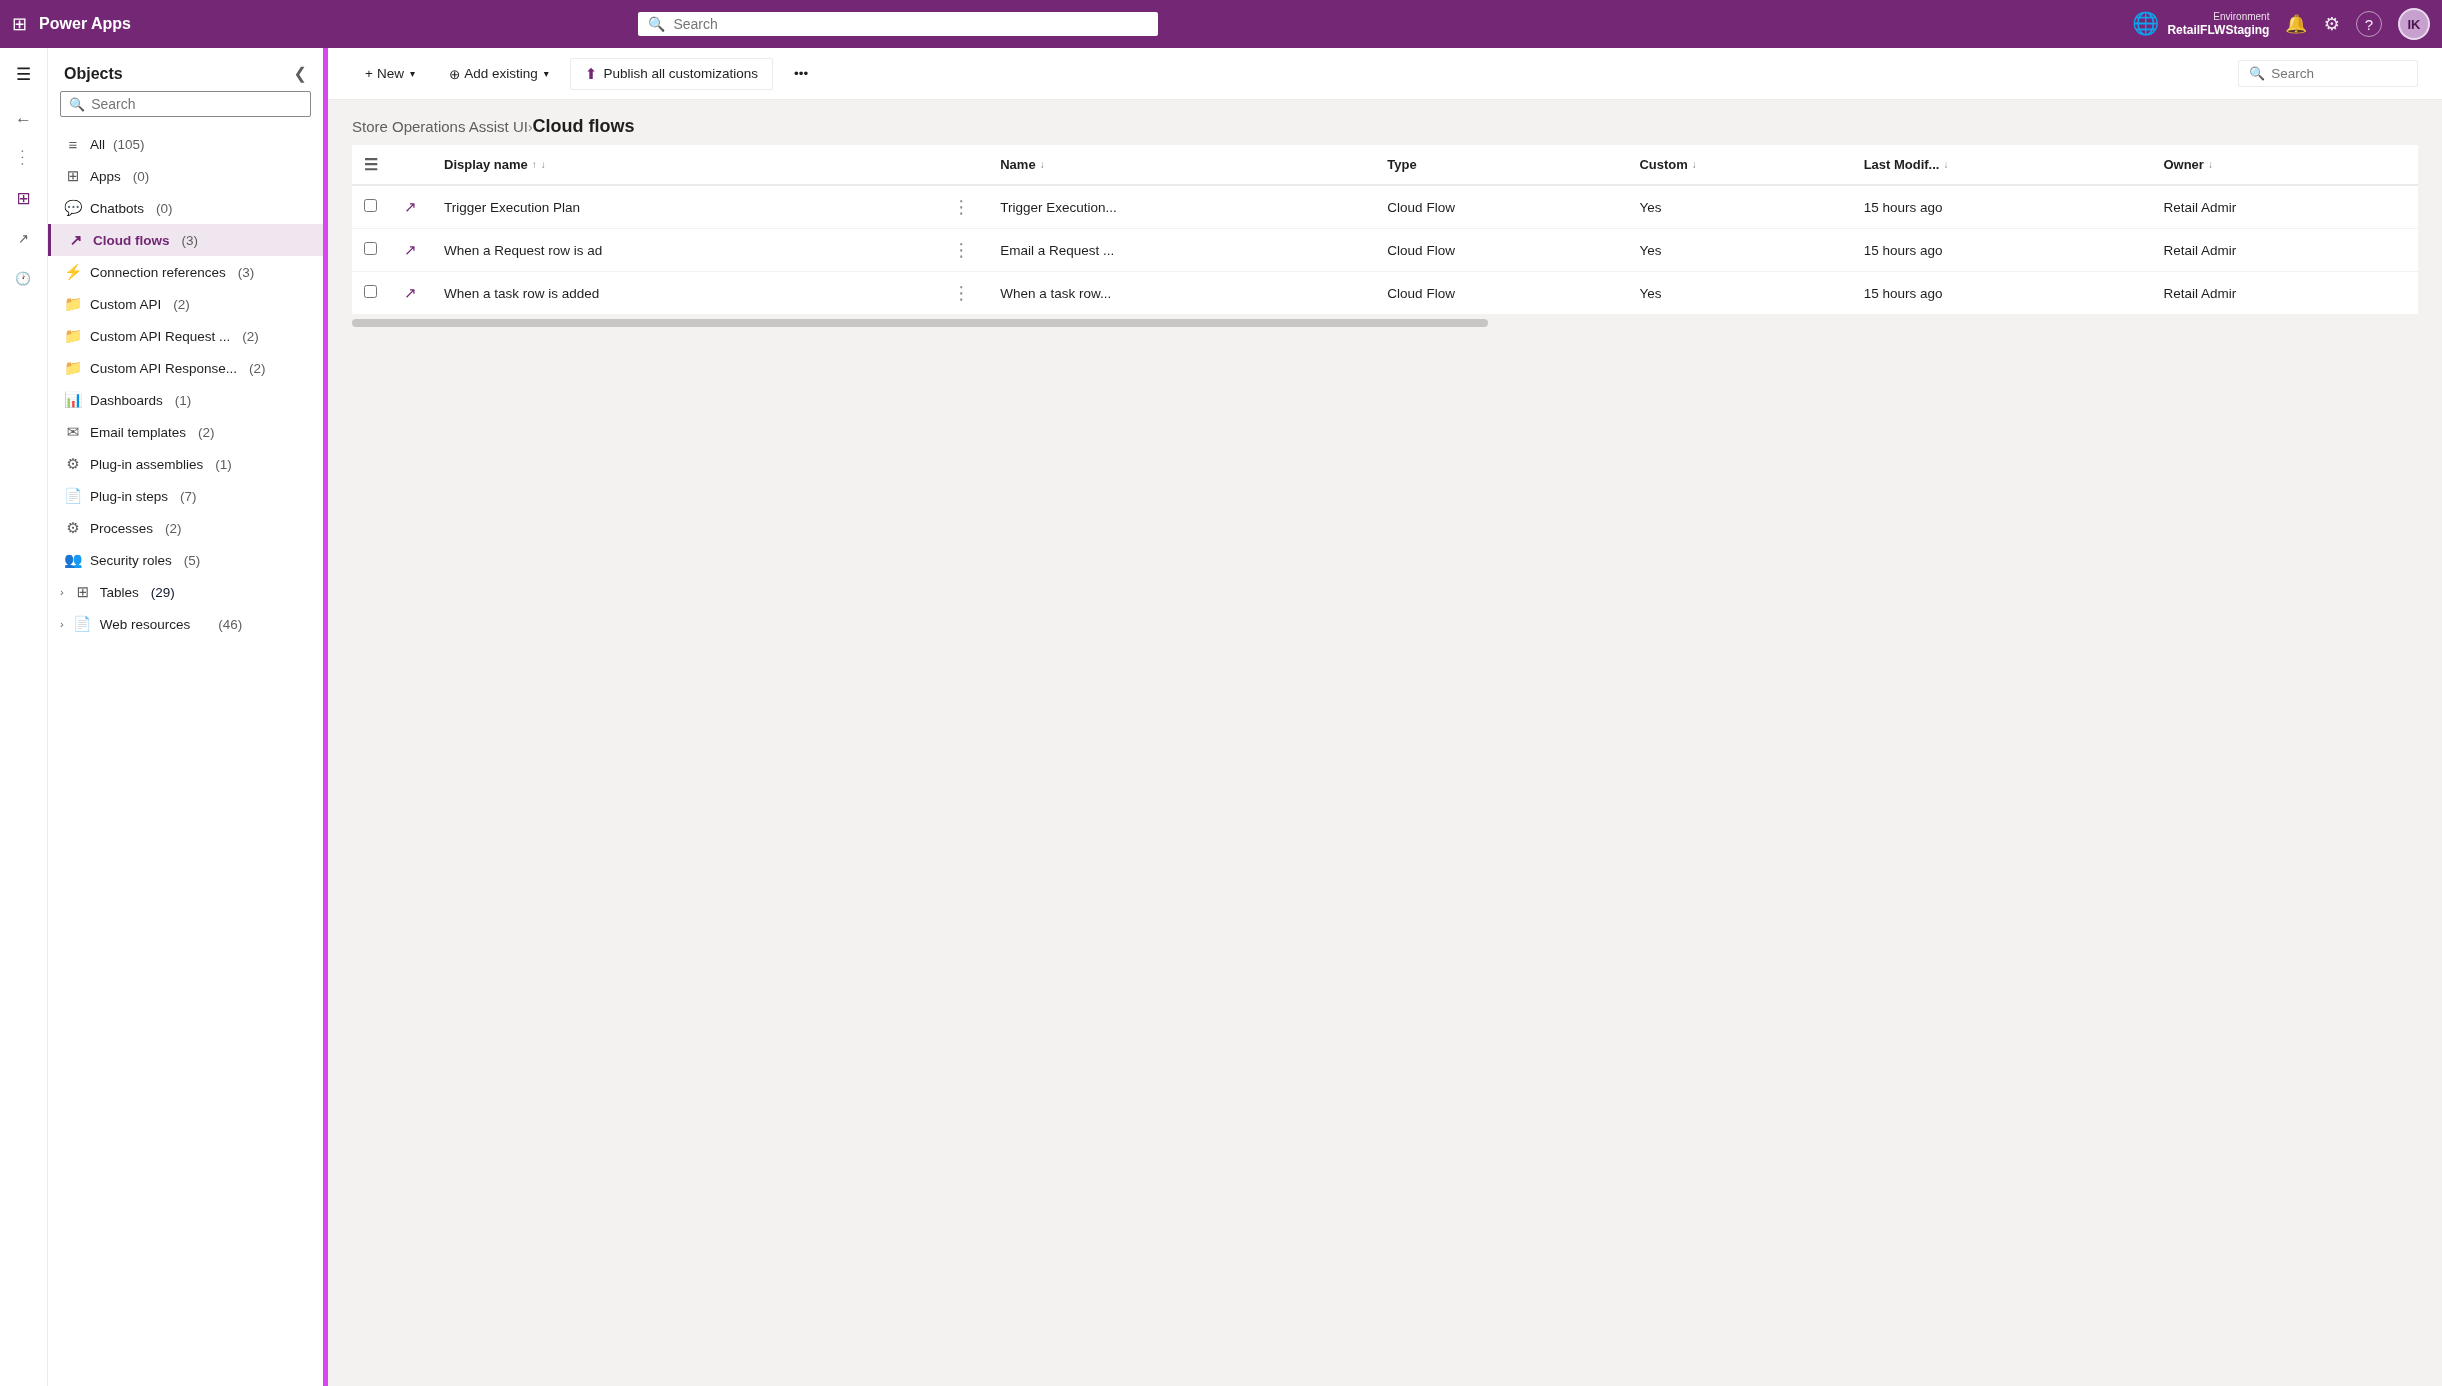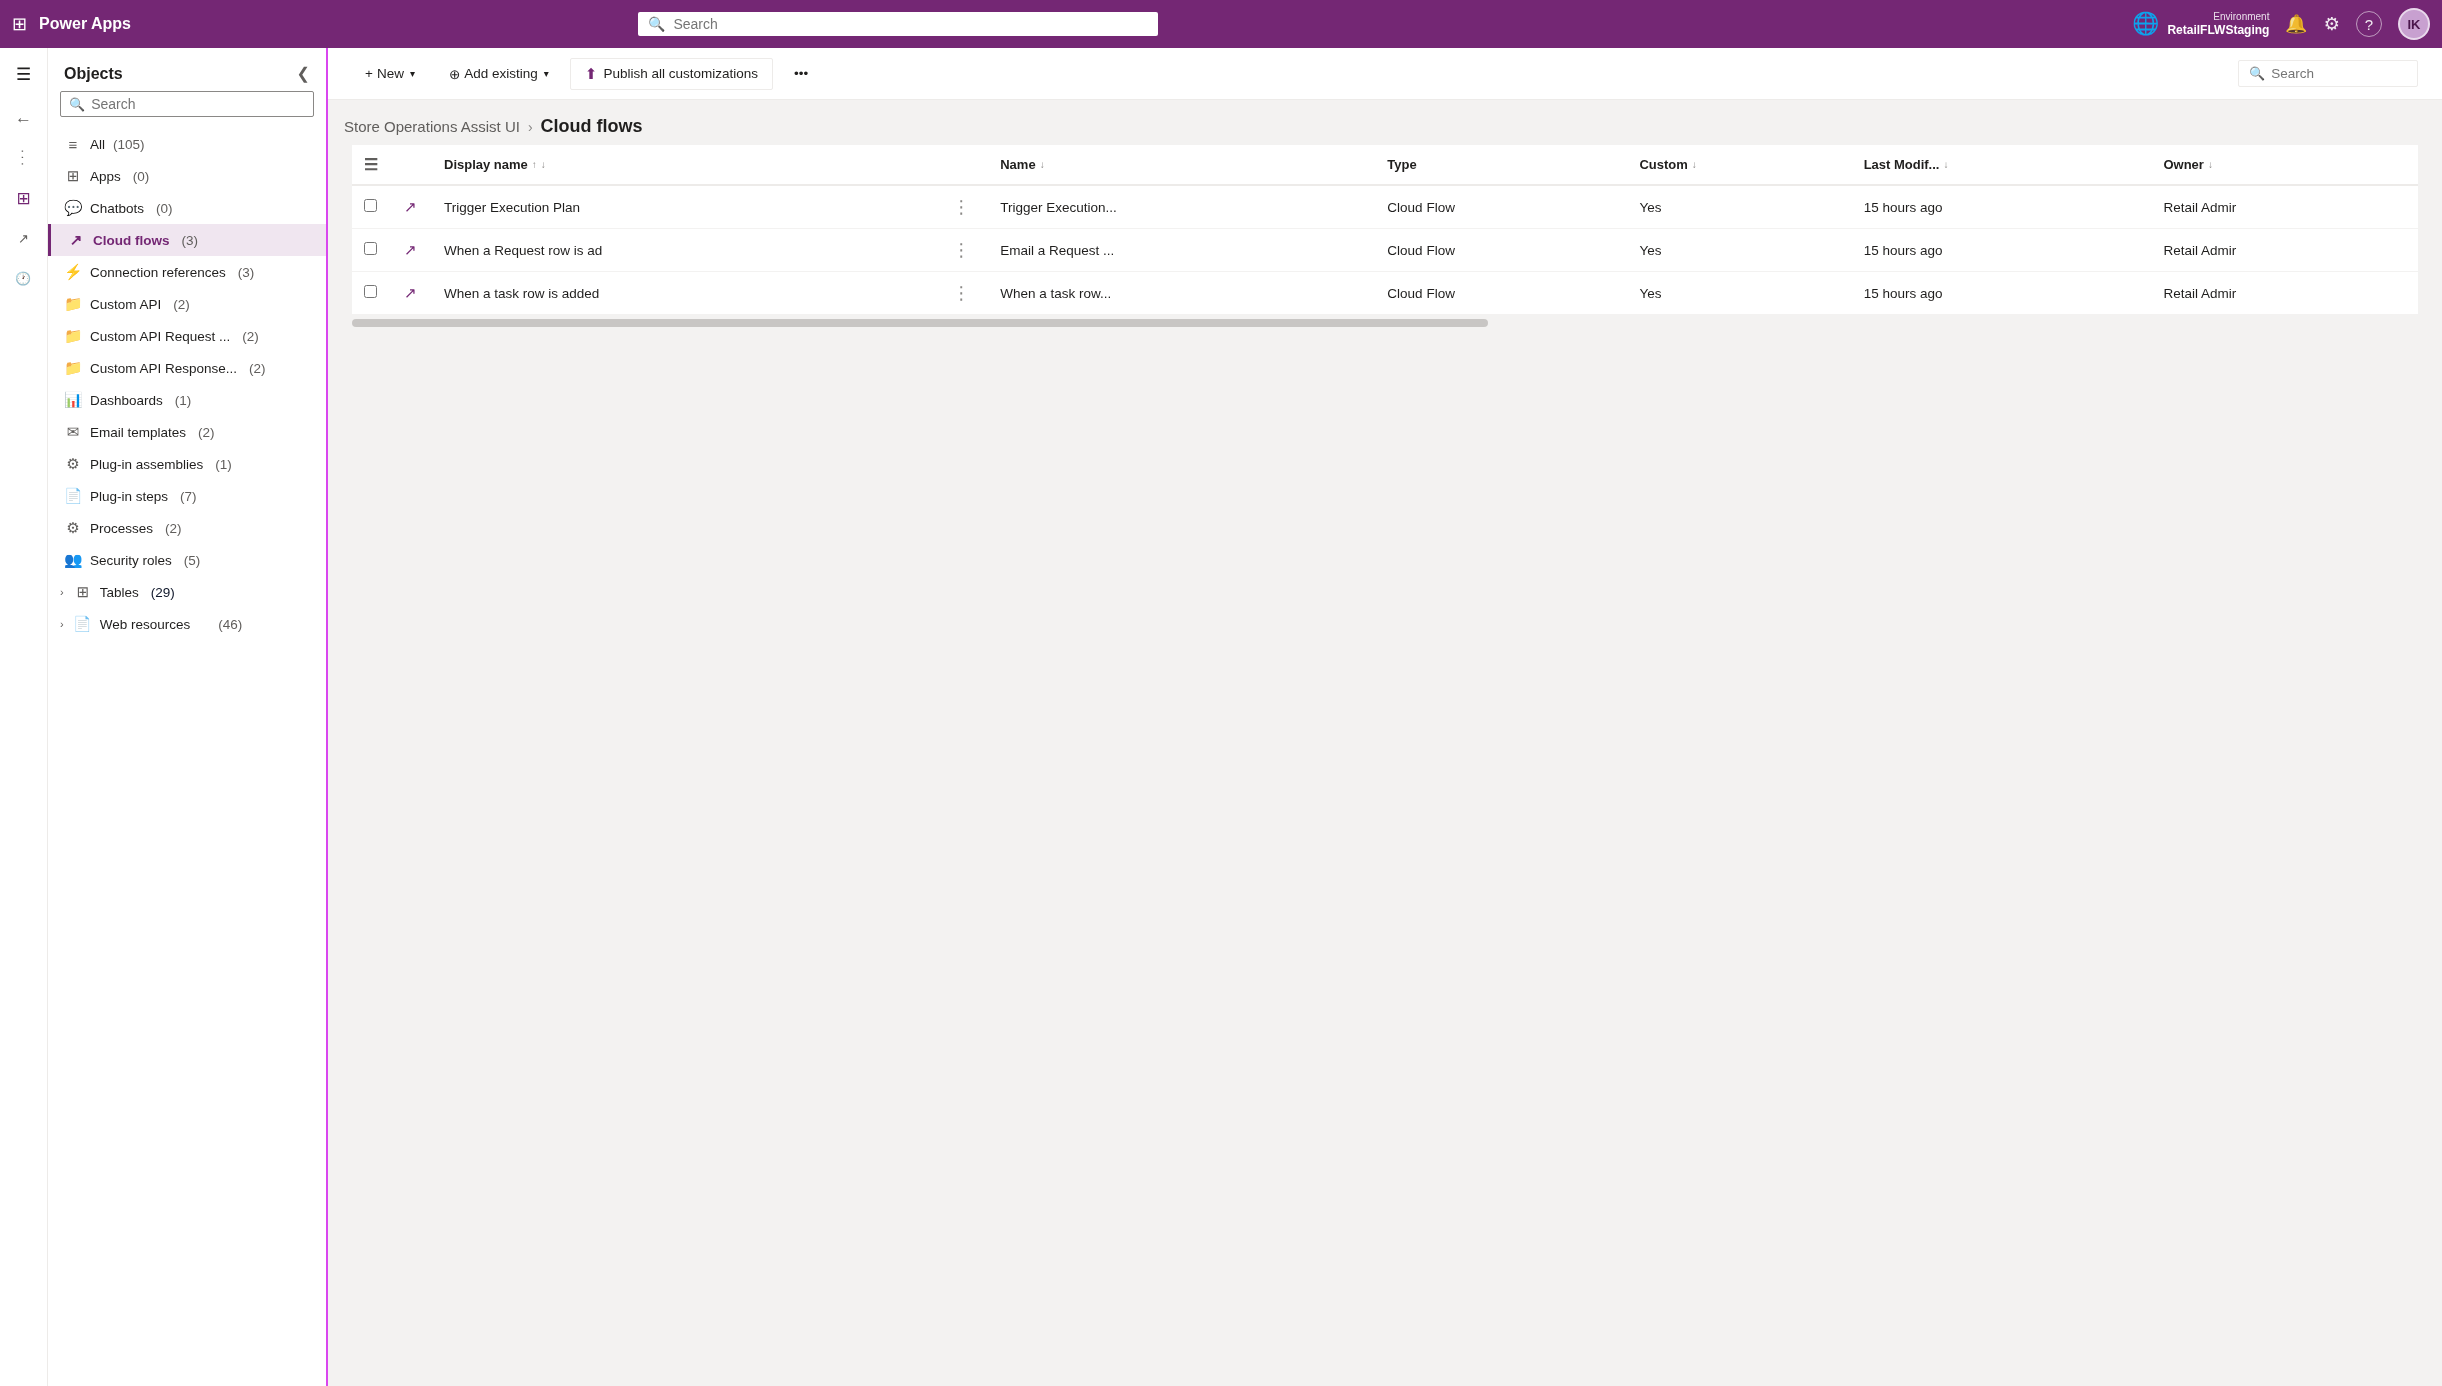--- a/index.html
+++ b/index.html
@@ -46,21 +46,21 @@
       padding-top: 8px; gap: 4px; flex-shrink: 0;
     }
     .icon-rail .rail-icon {
       width: 36px; height: 36px; display: flex; align-items: center; justify-content: center;
       border-radius: 4px; cursor: pointer; color: #605e5c; font-size: 17px;
     }
     .icon-rail .rail-icon.active { color: #742774; }
 
     
     .sidebar {
-      width: 280px; background: #fff; border-right: 2px solid #d946ef;
+      width: 280px; background: #fff; border-right: 5px solid #d946ef;
       display: flex; flex-direction: column; flex-shrink: 0; overflow-y: auto;
     }
     .sidebar-header {
       display: flex; align-items: center; justify-content: space-between;
       padding: 16px 16px 8px 16px;
     }
     .sidebar-header .objects-title { font-size: 16px; font-weight: 600; color: #201f1e; }
     .sidebar-header .collapse-btn { cursor: pointer; color: #605e5c; font-size: 16px; }
     .sidebar-search {
       margin: 0 12px 8px 12px;
@@ -107,22 +107,22 @@
     .toolbar-search-right {
       margin-left: auto;
       display: flex; align-items: center; gap: 6px;
       border: 1px solid #edebe9; border-radius: 2px;
       padding: 5px 10px; background: white; min-width: 180px;
     }
     .toolbar-search-right input { border: none; outline: none; font-size: 13.5px; width: 120px; }
 
     
     .breadcrumb {
-      display: flex; align-items: center; gap: 8px;
-      padding: 16px 24px 8px 16px; font-size: 14px; color: #605e5c;
+      display: flex; align-items: center; 
+      padding: 16px 24px 8px 24px; font-size: 14px; color: #605e5c;
     }
     .breadcrumb .bc-current { font-weight: 700; color: #201f1e; font-size: 18px; }
     .breadcrumb .bc-sep { font-size: 14px; color: #8a8886; }
     .breadcrumb .bc-link { cursor: pointer; color: #605e5c; font-size: 15px; }
 
     
     .table-area { flex: 1; overflow: auto; padding: 0 24px 24px 24px; }
     .data-table { width: 100%; border-collapse: collapse; background: white; }
     .data-table thead tr { border-bottom: 2px solid #edebe9; }
     .data-table th {

